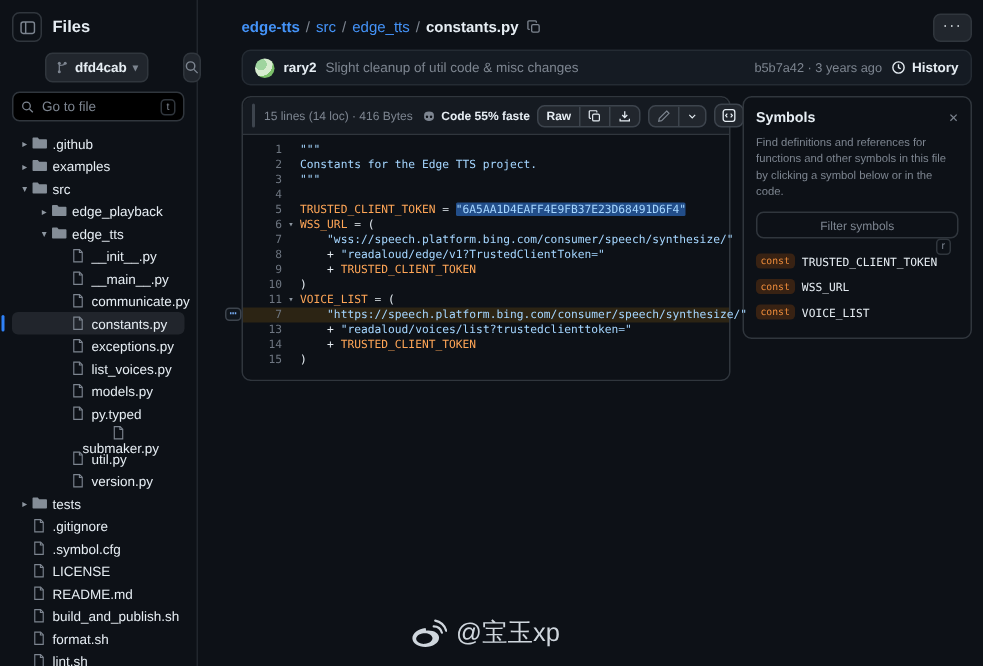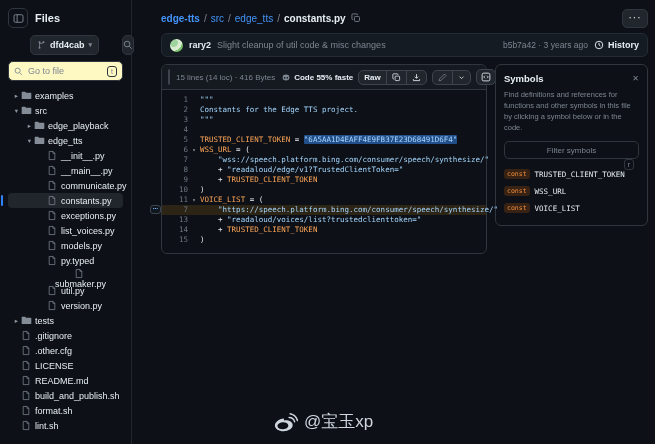--- a/index.html
+++ b/index.html
@@ -18,21 +18,21 @@
   .panel-btn { width:20px; height:20px; border:1px solid #30363d; border-radius:5px;
     background:transparent; display:flex; align-items:center; justify-content:center; }
   .files-title { font-size:11px; font-weight:700; }
   .branch-row { display:flex; gap:23px; margin-bottom:6px;padding-left:22px; }
   .branch-btn { flex:1; height:20px; background:#21262d; border:1px solid #30363d; border-radius:5px;
     display:flex; align-items:center; gap:4px; padding:0 6px; font-size:9px; font-weight:700; color:#e6edf3; }
   .branch-caret { margin-left:auto; color:#7d8590; font-size:7px; }
   .sq-btn { width:22px; height:20px; background:#21262d; border:1px solid #30363d; border-radius:5px;
     display:flex; align-items:center; justify-content:center; }
   .goto { height:20px; border:1px solid #30363d; border-radius:5px; display:flex; align-items:center;
-    gap:5px; padding:0 5px; margin-bottom:7px; color:#7d8590; font-size:9px; background:#fef9c3; }
+    gap:5px; padding:0 5px; margin-bottom:7px; color:#7d8590; font-size:9px; background:#000000; }
   .kbd { margin-left:auto; border:1px solid #30363d; border-radius:3px; font-size:7px;
     padding:0 3px; height:11px; line-height:10px; color:#7d8590; }
   .tree-row { display:flex; align-items:center; height:15px; border-radius:4px; font-size:9px;
     position:relative; cursor:pointer; color:#e6edf3; white-space:nowrap; }
   .chev { width:9px; font-size:6.5px; color:#8d96a0; flex:none; text-align:center; }
   .ticon { width:14px; flex:none; display:flex; align-items:center; }
   .tree-row.active { background:rgba(177,186,196,.12); }
   .tree-row.active::before { content:""; position:absolute; left:-7px; top:2px; bottom:2px;
     width:2px; background:#2f81f7; border-radius:2px; }
 
@@ -146,29 +146,38 @@
   </div>
 
   <div class="tree">
       <div class="tree-row" style="padding-left: 4px;">
         <span class="chev">▸</span>
         <span class="ticon">
           <svg width="11" height="11" viewBox="0 0 16 16">
             <path fill="#848d97" d="M1.75 2.5h4.3l1.4 1.5h6.8c.4 0 .75.34.75.75v7.5c0 .41-.35.75-.75.75H1.75A.75.75 0 0 1 1 12.25v-9c0-.41.34-.75.75-.75z"></path>
           </svg>
         </span>
-        <span class="tlabel">examples</span>
-      </div>
-      <div class="tree-row" style="padding-left: 4px;">
-        <span class="chev">▾</span>
+        <span class="tlabel">.github</span>
+      </div>
+      <div class="tree-row" style="padding-left: 4px;">
+        <span class="chev">▸</span>
         <span class="ticon">
           <svg width="11" height="11" viewBox="0 0 16 16">
             <path fill="#848d97" d="M1.75 2.5h4.3l1.4 1.5h6.8c.4 0 .75.34.75.75v7.5c0 .41-.35.75-.75.75H1.75A.75.75 0 0 1 1 12.25v-9c0-.41.34-.75.75-.75z"></path>
           </svg>
         </span>
+        <span class="tlabel">examples</span>
+      </div>
+      <div class="tree-row" style="padding-left: 4px;">
+        <span class="chev">▾</span>
+        <span class="ticon">
+          <svg width="11" height="11" viewBox="0 0 16 16">
+            <path fill="#848d97" d="M1.75 2.5h4.3l1.4 1.5h6.8c.4 0 .75.34.75.75v7.5c0 .41-.35.75-.75.75H1.75A.75.75 0 0 1 1 12.25v-9c0-.41.34-.75.75-.75z"></path>
+          </svg>
+        </span>
         <span class="tlabel">src</span>
       </div>
       <div class="tree-row" style="padding-left: 17px;">
         <span class="chev">▸</span>
         <span class="ticon">
           <svg width="11" height="11" viewBox="0 0 16 16">
             <path fill="#848d97" d="M1.75 2.5h4.3l1.4 1.5h6.8c.4 0 .75.34.75.75v7.5c0 .41-.35.75-.75.75H1.75A.75.75 0 0 1 1 12.25v-9c0-.41.34-.75.75-.75z"></path>
           </svg>
         </span>
         <span class="tlabel">edge_playback</span>
@@ -312,21 +321,21 @@
         <span class="tlabel">.gitignore</span>
       </div>
       <div class="tree-row" style="padding-left: 4px;">
         <span class="chev"></span>
         <span class="ticon">
           <svg width="10" height="11" viewBox="0 0 16 16">
             <path fill="none" stroke="#7d8590" stroke-width="1.2" d="M3.5 1.5h6.2l2.8 2.8v10.2h-9z"></path>
             <path fill="none" stroke="#7d8590" stroke-width="1.2" d="M9.5 1.5v3h3"></path>
           </svg>
         </span>
-        <span class="tlabel">.other.cfg</span>
+        <span class="tlabel">.symbol.cfg</span>
       </div>
       <div class="tree-row" style="padding-left: 4px;">
         <span class="chev"></span>
         <span class="ticon">
           <svg width="10" height="11" viewBox="0 0 16 16">
             <path fill="none" stroke="#7d8590" stroke-width="1.2" d="M3.5 1.5h6.2l2.8 2.8v10.2h-9z"></path>
             <path fill="none" stroke="#7d8590" stroke-width="1.2" d="M9.5 1.5v3h3"></path>
           </svg>
         </span>
         <span class="tlabel">LICENSE</span>

